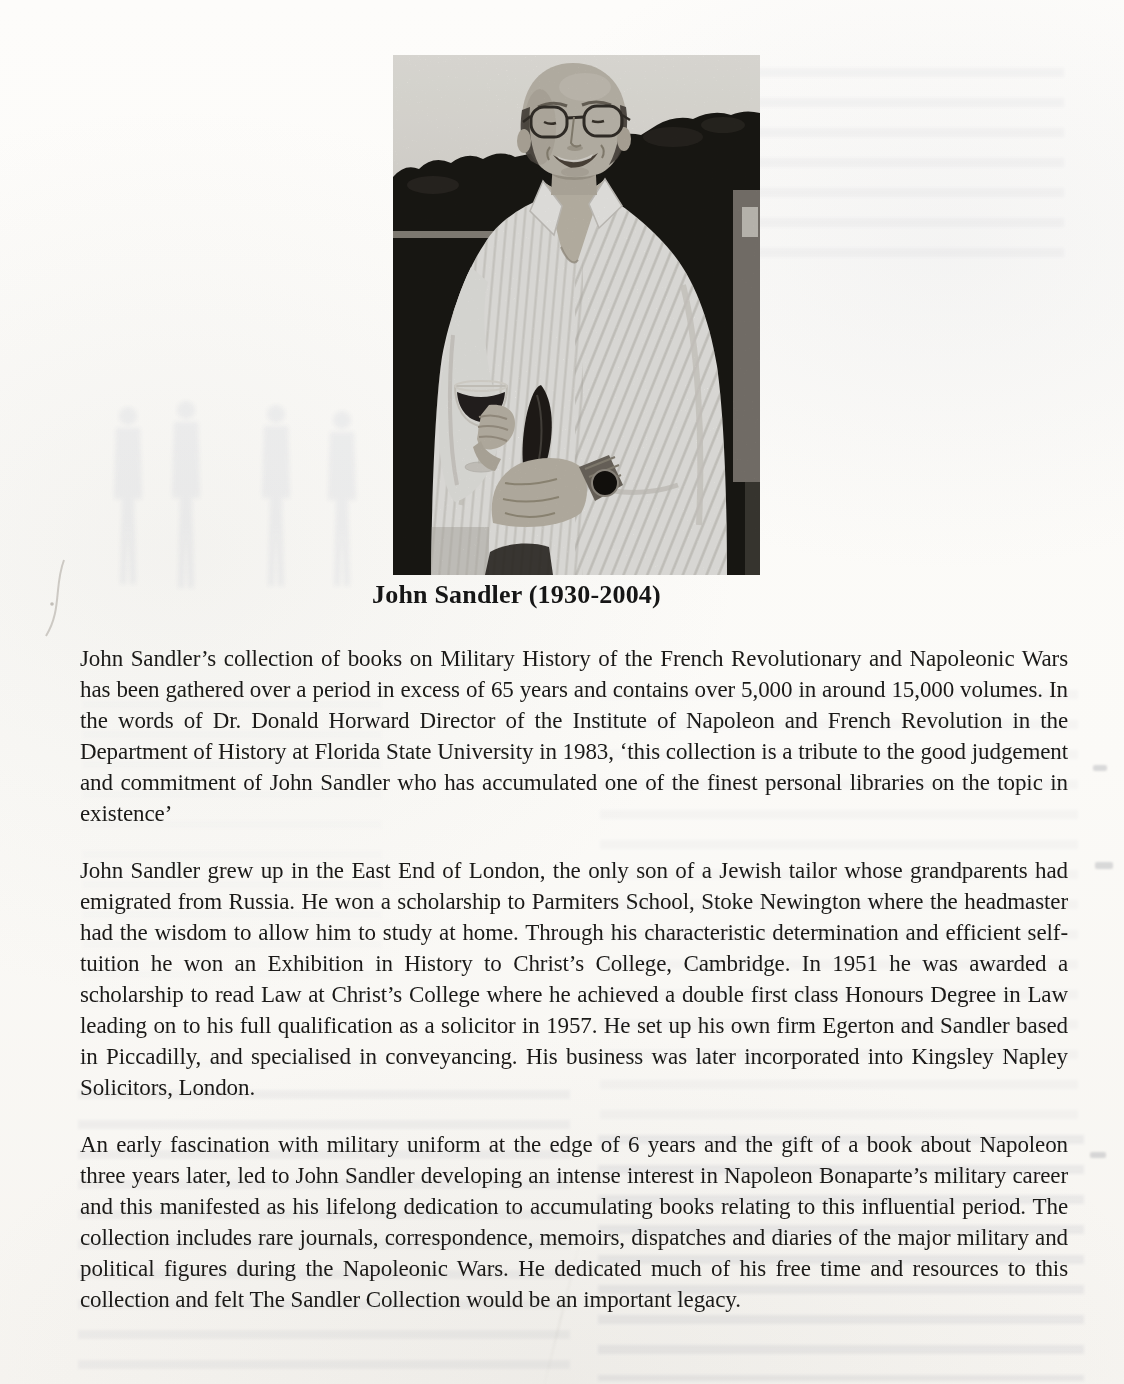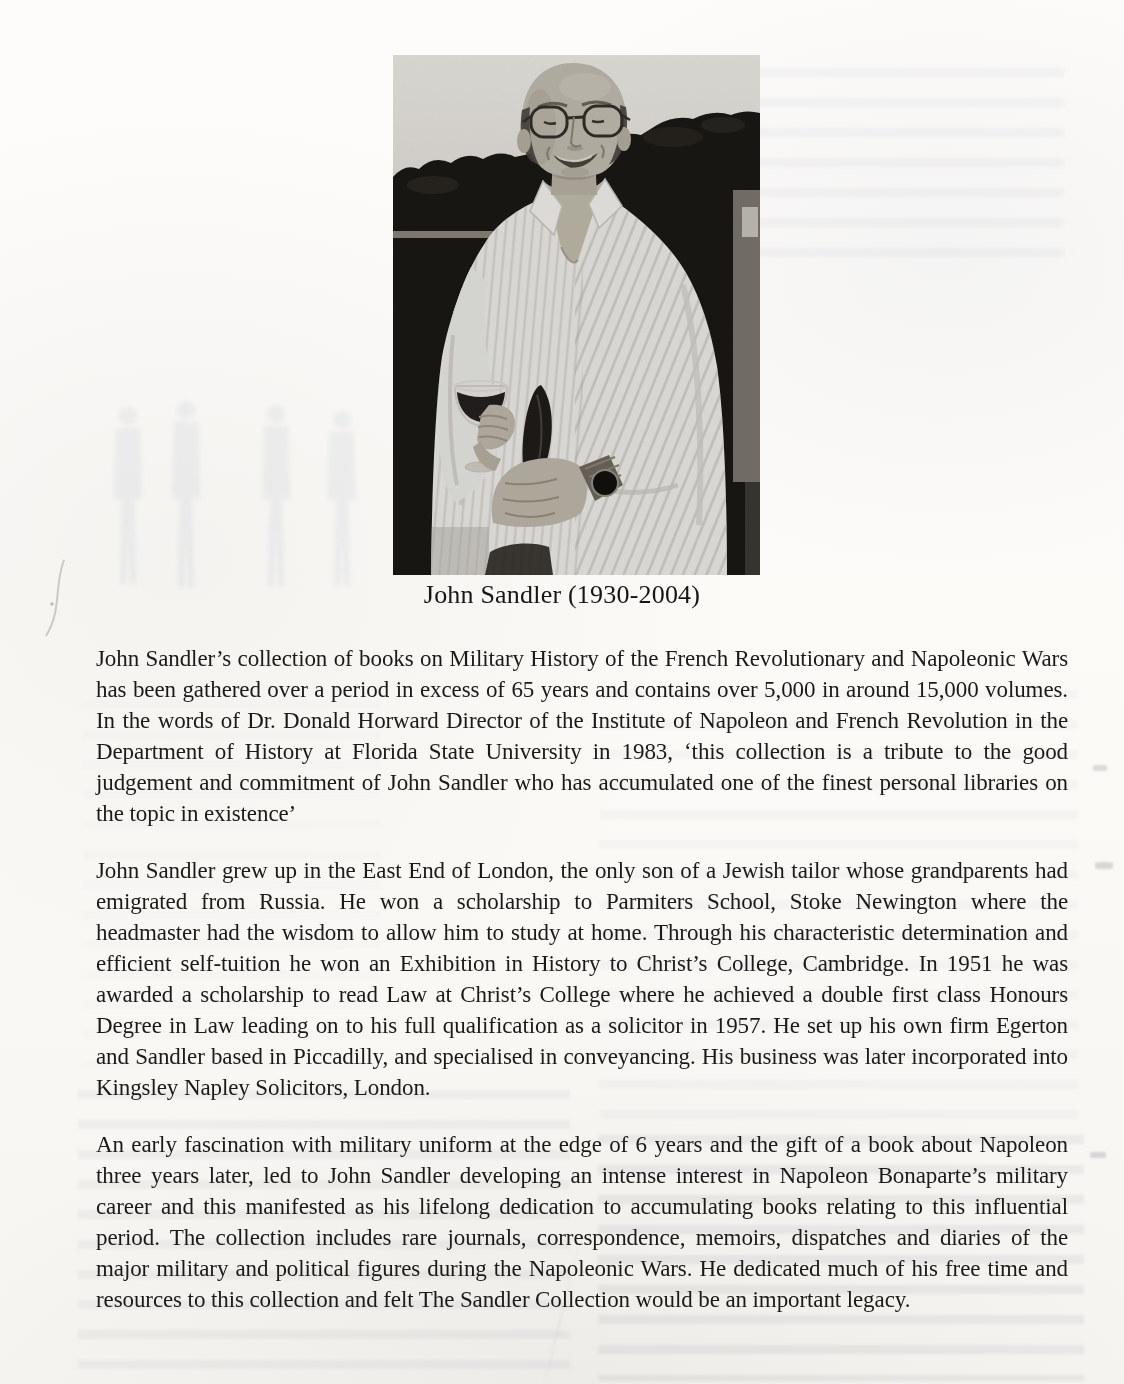--- a/index.html
+++ b/index.html
@@ -32,28 +32,28 @@
   .speck3{left:1090px;top:1152px;width:16px;height:6px;}
   .crease{
     position:absolute;left:560px;top:1235px;width:2px;height:165px;
     background:linear-gradient(180deg,transparent,rgba(120,115,105,.35),transparent);
     transform:rotate(14deg);opacity:.25;filter:blur(1px);
   }
   .scratch{position:absolute;left:30px;top:552px;}
   .photo{position:absolute;left:393px;top:55px;width:367px;height:520px;margin:0;}
   .caption{
     position:absolute;left:372px;top:580px;width:380px;
-    text-align:center;font-size:26px;letter-spacing:.2px;color:#161616;
+    font-size:26px;letter-spacing:.2px;color:#161616;font-weight:bold;
   }
   .bodytext{
     position:absolute;left:80px;top:643px;width:988px;
     font-size:23px;line-height:31px;text-align:justify;letter-spacing:-0.1px;
     color:#1b1a18;
   }
-  .bodytext p{margin:0 0 26px 16px;}
+  .bodytext p{margin:0 0 26px 0;}
 </style>
 </head>
 <body>
 
 <div class="page">
 
   <div class="bleed bleed-a"></div>
   <div class="bleed bleed-b"></div>
   <div class="bleed bleed-c"></div>
   <div class="bleed bleed-d"></div>

